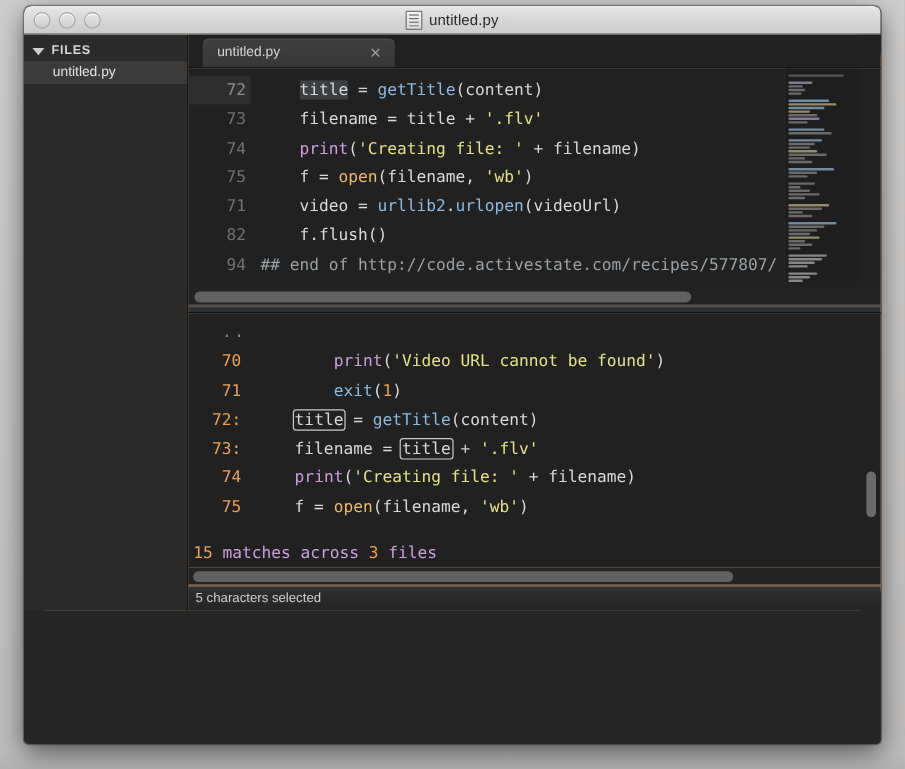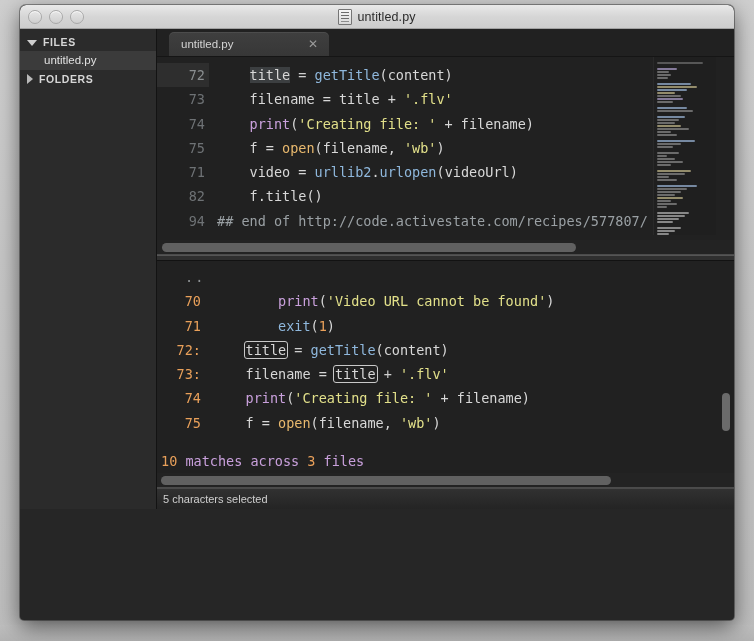--- a/index.html
+++ b/index.html
@@ -153,43 +153,39 @@
     <div id="wbody">
 
       <div id="sidebar">
         <div class="side-group">
           <span class="tri open"></span>
           <span>FILES</span>
         </div>
         <div class="side-file">
           <span>untitled.py</span>
         </div>
-        <div class="side-group">
-          <span class="tri closed"></span>
-          <span>FOLDERS</span>
-        </div>
       </div>
 
       <div id="right">
 
         <div id="tabbar">
           <div id="tab">
             <span id="tab-label">untitled.py</span>
             <span id="tab-close">✕</span>
           </div>
         </div>
 
         <div id="editor">
           <div id="code">
               <div class="cline active"><span class="gut">72</span><span class="src"><span class="k-plain">    </span><span class="k-var sel">title</span><span class="k-op"> = </span><span class="k-fn">getTitle</span><span class="k-plain">(content)</span></span></div>
               <div class="cline"><span class="gut">73</span><span class="src"><span class="k-plain">    filename = title + </span><span class="k-str">'.flv'</span></span></div>
               <div class="cline"><span class="gut">74</span><span class="src"><span class="k-plain">    </span><span class="k-call">print</span><span class="k-plain">(</span><span class="k-str">'Creating file: '</span><span class="k-plain"> + filename)</span></span></div>
               <div class="cline"><span class="gut">75</span><span class="src"><span class="k-plain">    f = </span><span class="k-builtin">open</span><span class="k-plain">(filename, </span><span class="k-str">'wb'</span><span class="k-plain">)</span></span></div>
               <div class="cline"><span class="gut">71</span><span class="src"><span class="k-plain">    video = </span><span class="k-fn">urllib2</span><span class="k-plain">.</span><span class="k-fn">urlopen</span><span class="k-plain">(videoUrl)</span></span></div>
-              <div class="cline"><span class="gut">82</span><span class="src"><span class="k-plain">    f.title()</span></span></div>
+              <div class="cline"><span class="gut">82</span><span class="src"><span class="k-plain">    f.flush()</span></span></div>
               <div class="cline"><span class="gut">94</span><span class="src"><span class="k-com">## end of http://code.activestate.com/recipes/577807/</span></span></div>
             </div>
           <div id="minimap">
               <div class="mrow" style="width: 46px; background: rgb(90, 90, 90);"></div>
               <div class="mrow" style="width: 0px; background: transparent;"></div>
               <div class="mrow" style="width: 20px; background: rgb(138, 127, 160);"></div>
               <div class="mrow" style="width: 12px; background: rgb(111, 111, 111);"></div>
               <div class="mrow" style="width: 14px; background: rgb(111, 111, 111);"></div>
               <div class="mrow" style="width: 11px; background: rgb(111, 111, 111);"></div>
               <div class="mrow" style="width: 0px; background: transparent;"></div>
@@ -258,21 +254,21 @@
         <div id="results">
           <div id="res-code">
               <div class="rline"><span class="dots">..</span></div>
               <div class="rline"><span class="rgut">70</span><span class="rsrc"><span class="k-plain">        </span><span class="k-call">print</span><span class="k-plain">(</span><span class="k-str">'Video URL cannot be found'</span><span class="k-plain">)</span></span></div>
               <div class="rline"><span class="rgut">71</span><span class="rsrc"><span class="k-plain">        </span><span class="k-fn">exit</span><span class="k-plain">(</span><span class="k-num">1</span><span class="k-plain">)</span></span></div>
               <div class="rline"><span class="rgut">72:</span><span class="rsrc"><span class="k-plain">    </span><span class="k-var boxsel">title</span><span class="k-op"> = </span><span class="k-fn">getTitle</span><span class="k-plain">(content)</span></span></div>
               <div class="rline"><span class="rgut">73:</span><span class="rsrc"><span class="k-plain">    filename = </span><span class="k-var boxsel">title</span><span class="k-op"> + </span><span class="k-str">'.flv'</span></span></div>
               <div class="rline"><span class="rgut">74</span><span class="rsrc"><span class="k-plain">    </span><span class="k-call">print</span><span class="k-plain">(</span><span class="k-str">'Creating file: '</span><span class="k-plain"> + filename)</span></span></div>
               <div class="rline"><span class="rgut">75</span><span class="rsrc"><span class="k-plain">    f = </span><span class="k-builtin">open</span><span class="k-plain">(filename, </span><span class="k-str">'wb'</span><span class="k-plain">)</span></span></div>
             </div>
-          <div id="summary"><span class="k-num">10</span><span class="k-call"> matches across </span><span class="k-num">3</span><span class="k-call"> files</span></div>
+          <div id="summary"><span class="k-num">15</span><span class="k-call"> matches across </span><span class="k-num">3</span><span class="k-call"> files</span></div>
           <div id="res-vscroll"></div>
         </div>
         <div id="res-hscrollbar">
           <div id="res-hthumb"></div>
         </div>
         <div id="res-hrule"></div>
 
         <div id="statusbar">
           <span id="status-text">5 characters selected</span>
         </div>

